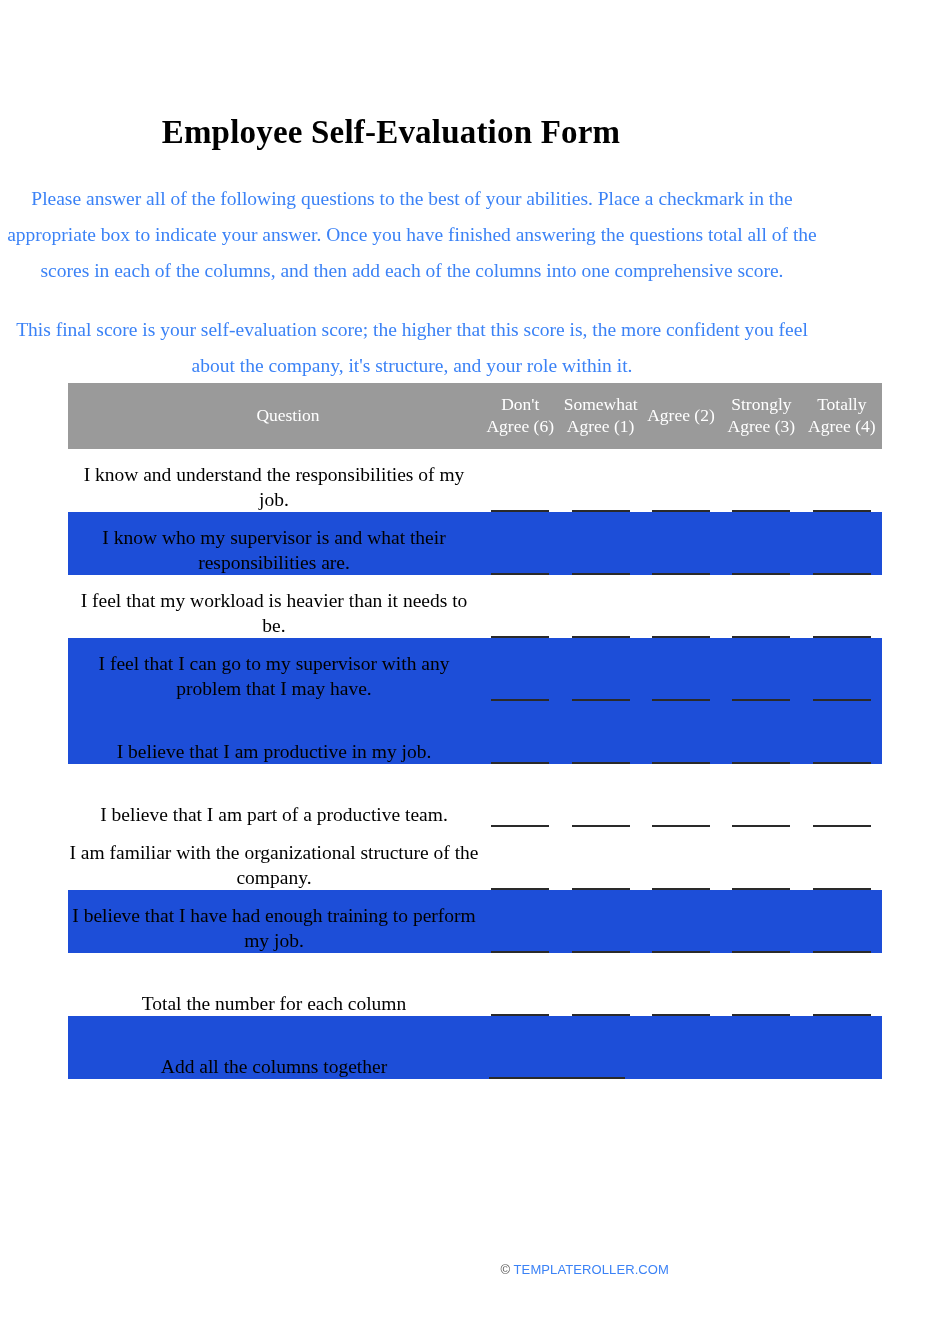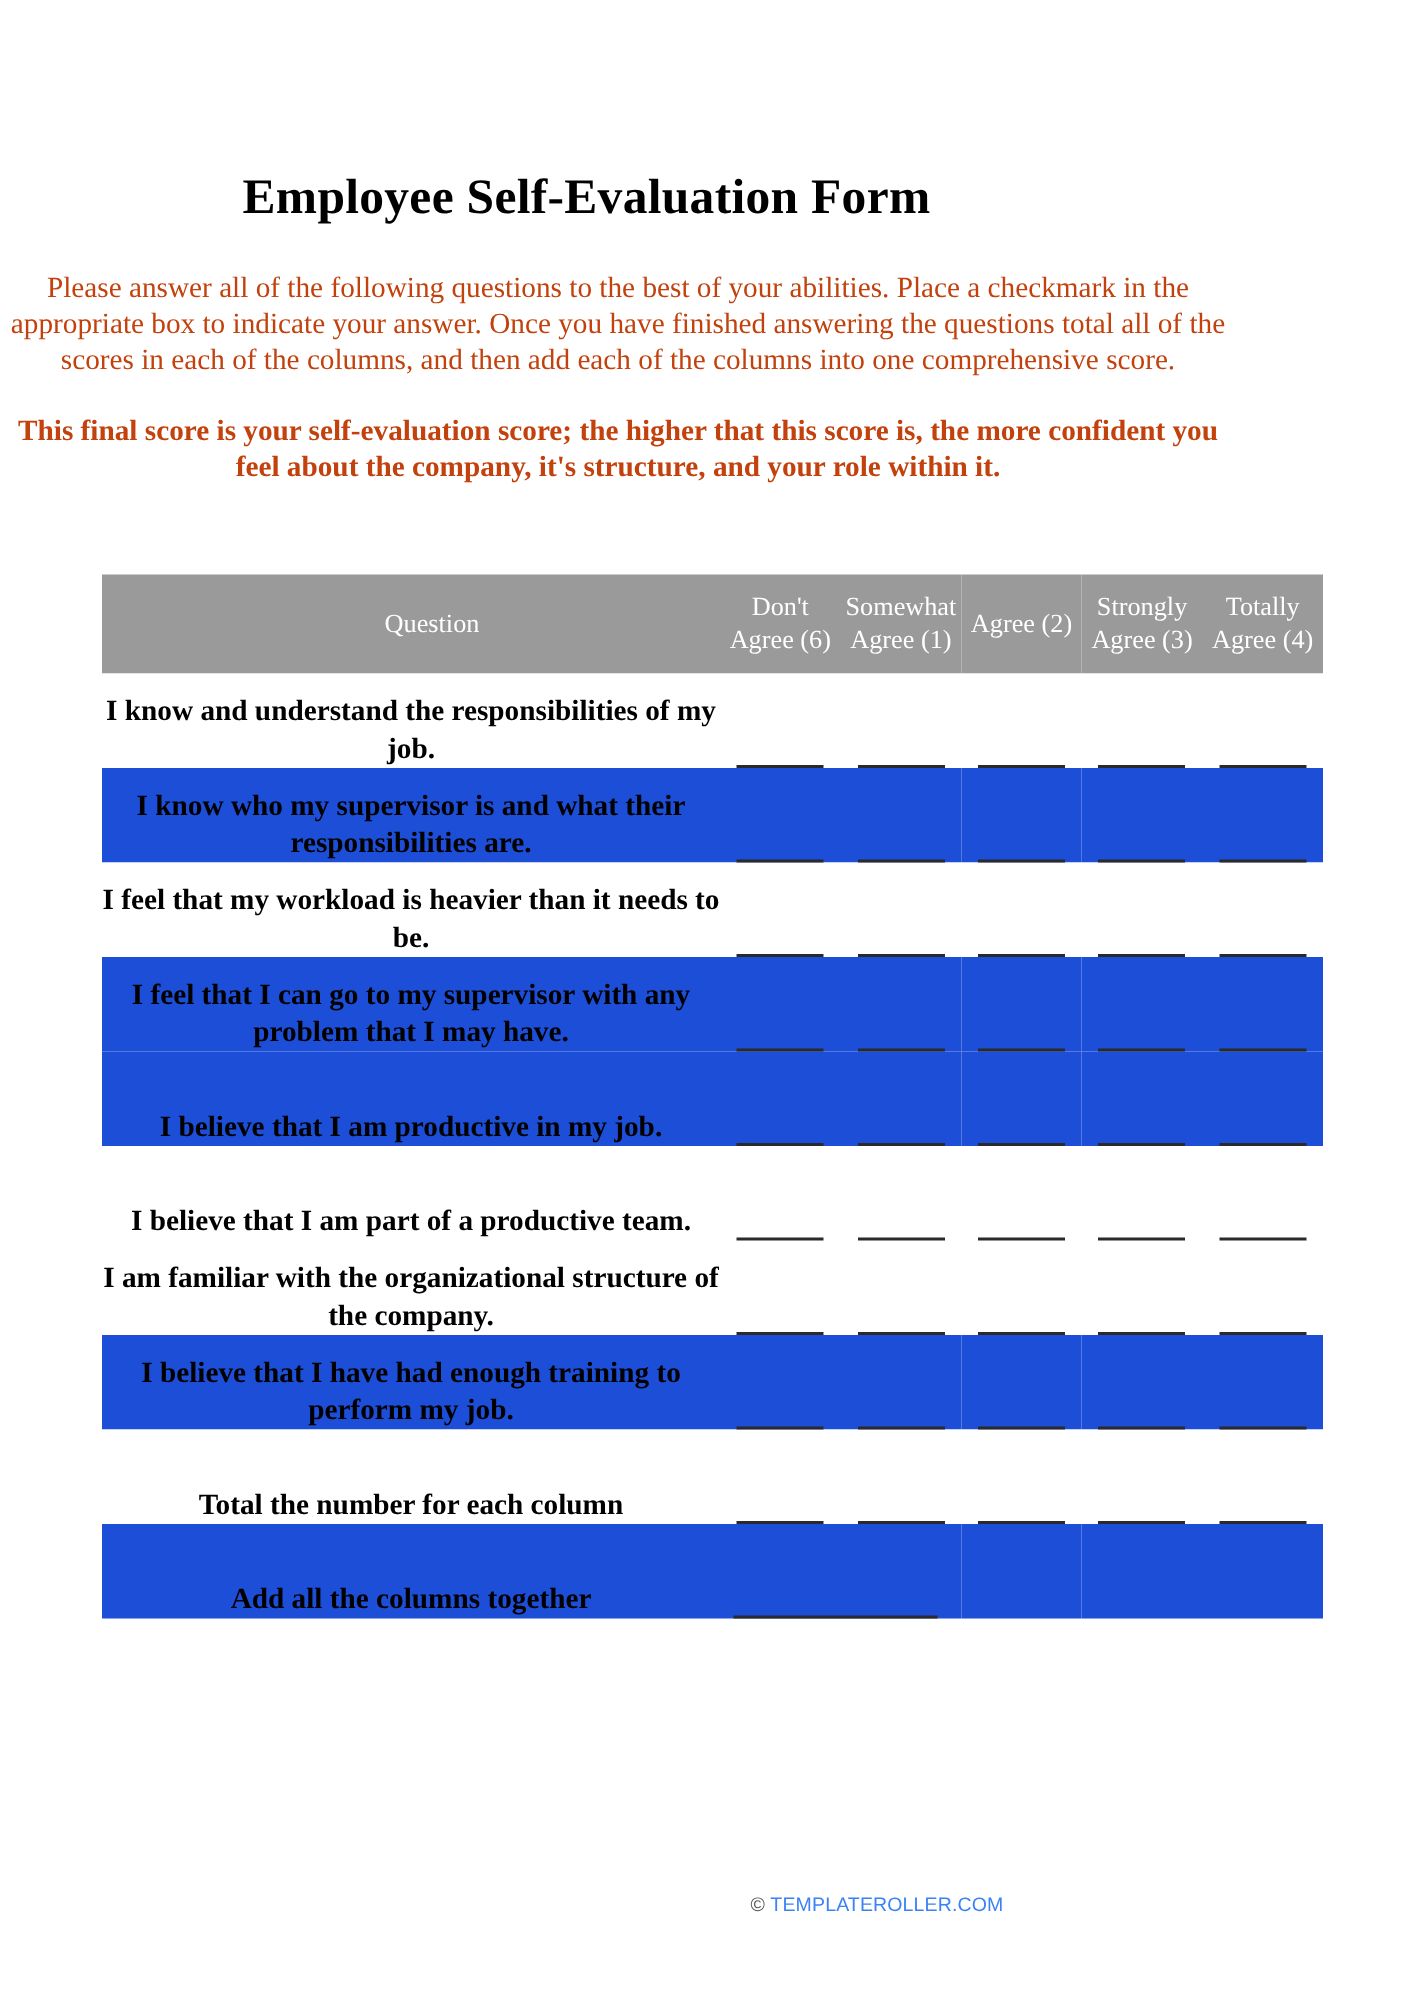--- a/index.html
+++ b/index.html
@@ -38,25 +38,25 @@
 
   
   .intro-wrap {
     margin: 0 auto;
     width: 824px;
   }
   .intro-par {
     margin: 0;
     text-align: center;
     font-size: 19.5px;
-    line-height: 24px;
-    color: #c2410c;
+    line-height: 36px;
+    color: #3b82f6;
   }
   .intro-par.first { padding-top: 29px; }
-  .intro-par.second { padding-top: 23px; font-weight: bold; }
+  .intro-par.second { padding-top: 23px; }
 
   
   .eval-table {
     position: absolute;
     left: 68px;
     top: 383px;
     width: 814px;
     border-collapse: collapse;
     table-layout: fixed;
   }
@@ -72,21 +72,21 @@
     padding: 10px 2px 12px 2px;
     vertical-align: middle;
     text-align: center;
     border: none;
   }
   .eval-table thead th.h-question {
     font-size: 17.5px;
     padding-left: 30px;
   }
 
-  .eval-table tbody tr { background: #ffffff; font-weight: bold; }
+  .eval-table tbody tr { background: #ffffff; }
   .eval-table tbody tr.alt { background: #1d4ed8; }
 
   .eval-table tbody td {
     border: none;
     padding: 0;
     vertical-align: bottom;
     height: 63px;
   }
 
   .q-cell {

